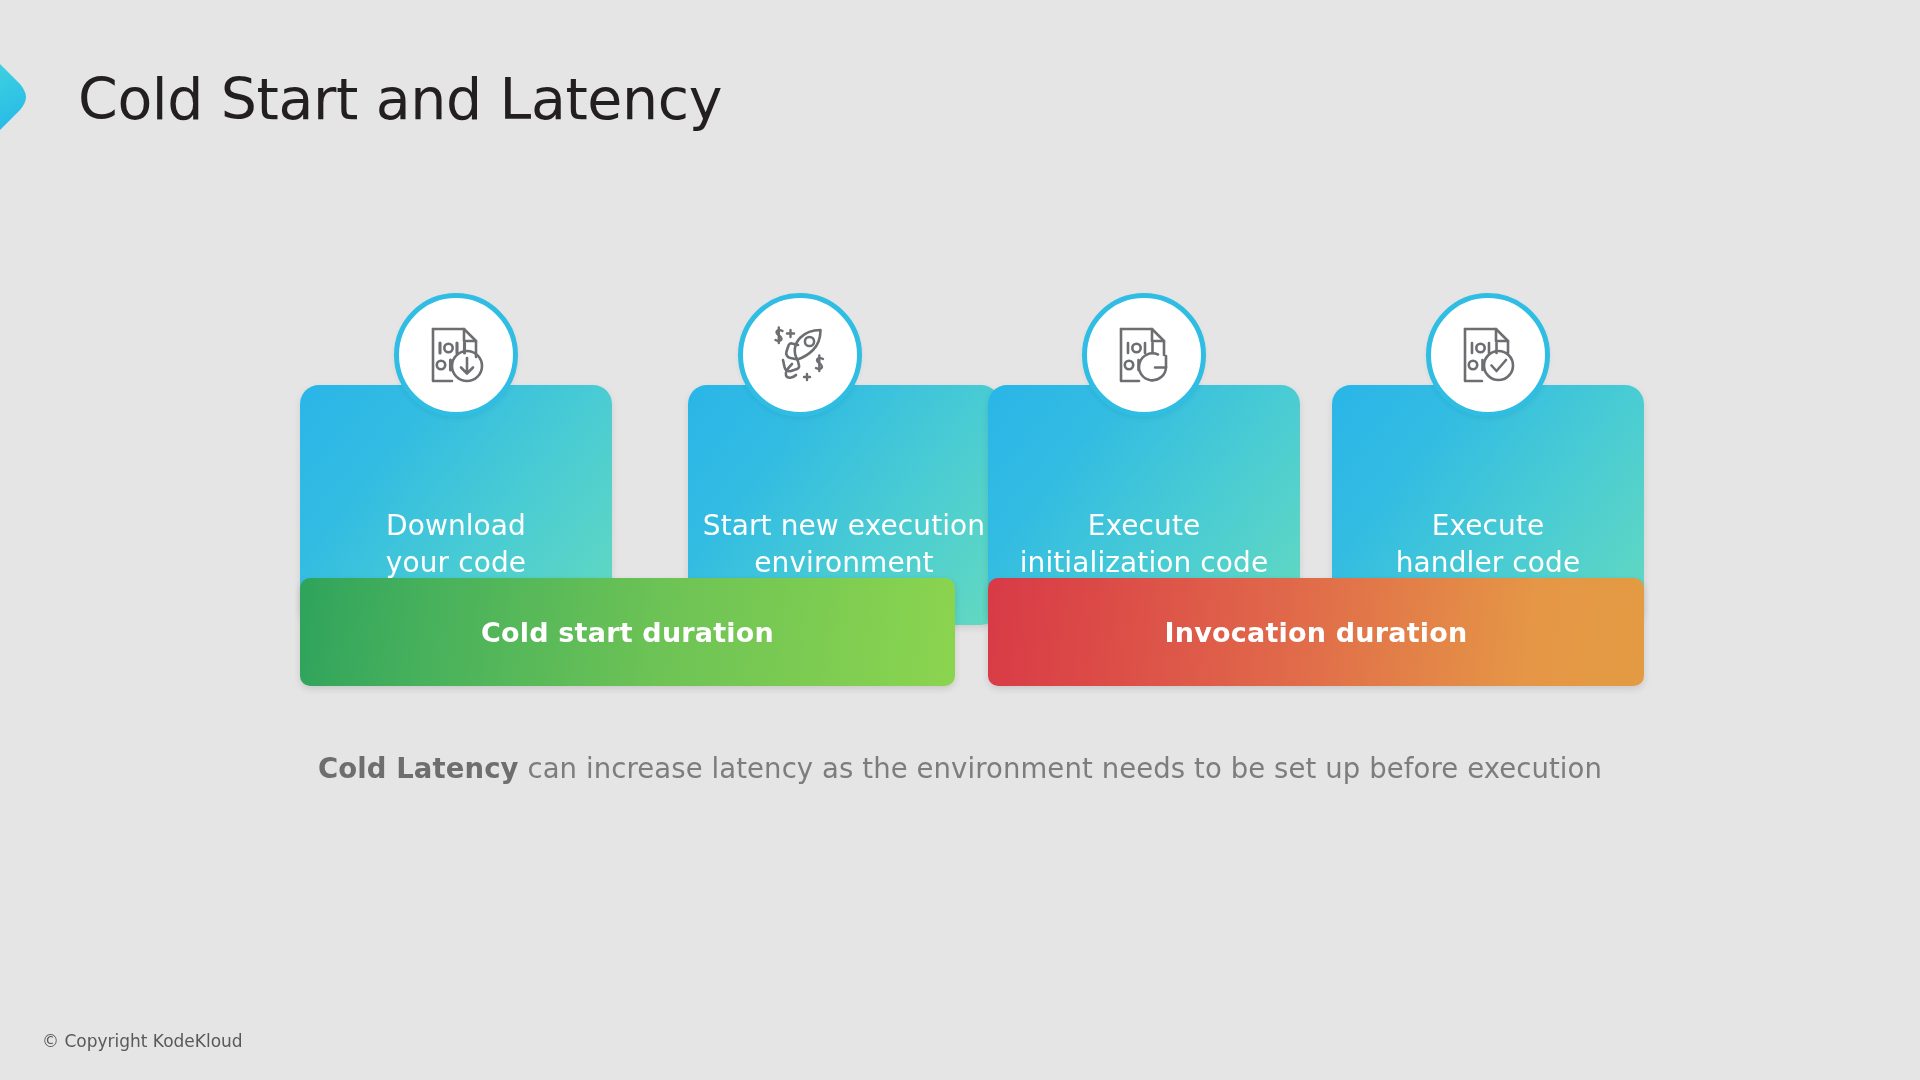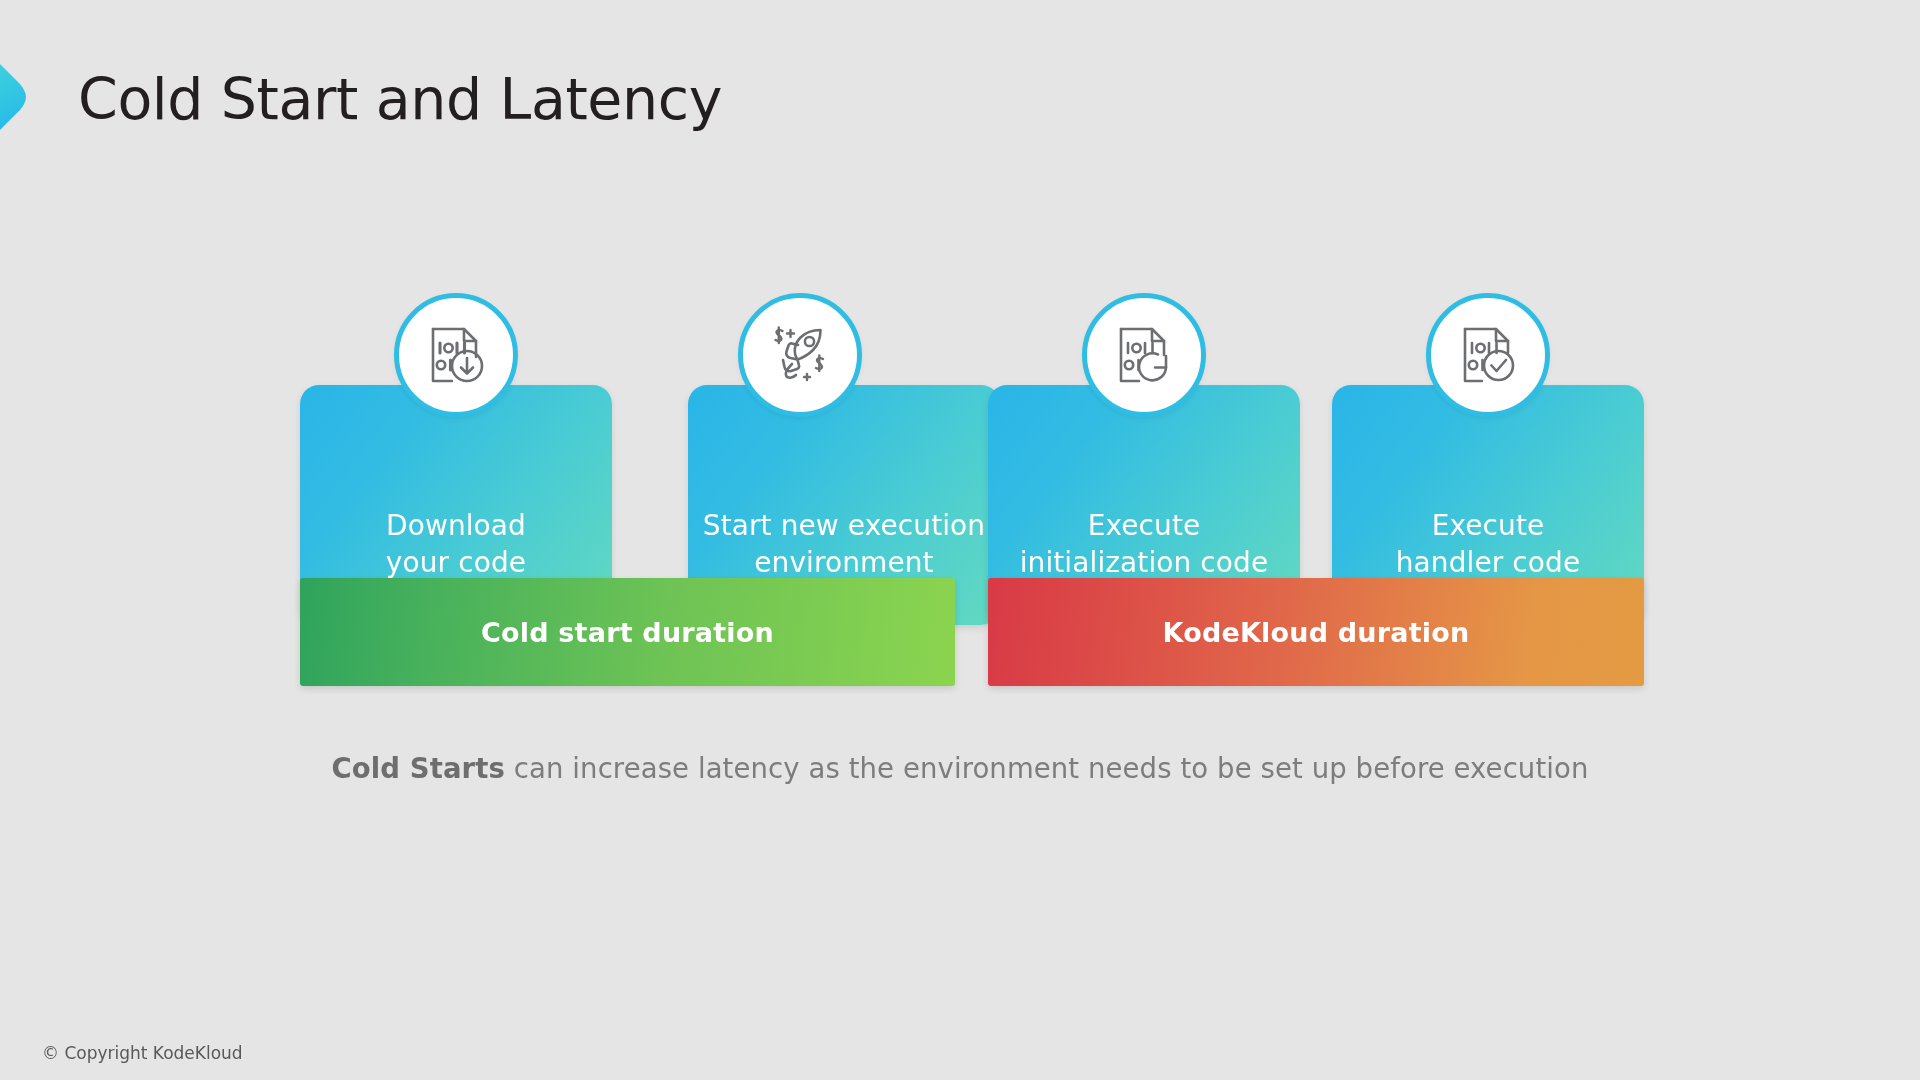--- a/index.html
+++ b/index.html
@@ -51,21 +51,21 @@
     border:5px solid #2FBDE4;
     display:flex; align-items:center; justify-content:center;
     box-shadow:0 2px 5px rgba(0,0,0,0.06);
     z-index:5;
   }
   .icon-badge svg { display:block; }
 
   
   .duration-bar {
     position:absolute; top:578px; height:108px;
-    border-radius:3px;
+    border-radius:10px;
     display:flex; align-items:center; justify-content:center;
     box-shadow:0 3px 7px rgba(0,0,0,0.12);
   }
   .bar-cold {
     background:linear-gradient(97deg,#2FA35C 0%,#45B05C 18%,#6DC355 55%,#8BD44F 100%);
   }
   .bar-invoke {
     background:linear-gradient(97deg,#D83A46 0%,#DB4747 14%,#E0684A 45%,#E59646 82%,#E39B42 100%);
   }
   .duration-label {
@@ -76,21 +76,21 @@
   .caption {
     position:absolute; top:752px; left:0; width:1920px;
     text-align:center;
     color:#7d7d7d; font-size:27.5px; font-weight:400; letter-spacing:0.1px;
   }
   .caption b { font-weight:700; color:#6e6e6e; }
 
   
   .footer-copy {
     position:absolute; left:42px; top:1031px;
-    font-size:17px; color:#58595b; font-weight:400;margin-top:12px;
+    font-size:17px; color:#58595b; font-weight:400;
   }
 </style>
 </head>
 <body>
 
 <div id="slide">
 
   <div class="logo-chevron">
     <svg width="110" height="140" viewBox="0 0 110 140" aria-hidden="true">
       <defs>
@@ -223,22 +223,22 @@
       </svg>
     </div>
 
   </div>
 
   <div class="duration-bar bar-cold" style="left:300px; width:655px;">
     <span class="duration-label">Cold start duration</span>
   </div>
 
   <div class="duration-bar bar-invoke" style="left:988px; width:656px;">
-    <span class="duration-label">KodeKloud duration</span>
+    <span class="duration-label">Invocation duration</span>
   </div>
 
   <div class="caption">
-    <b>Cold Starts</b><span> can increase latency as the environment needs to be set up before execution</span>
+    <b>Cold Latency</b><span> can increase latency as the environment needs to be set up before execution</span>
   </div>
 
   <div class="footer-copy">© Copyright KodeKloud</div>
 
 </div>
 
 </body></html>

